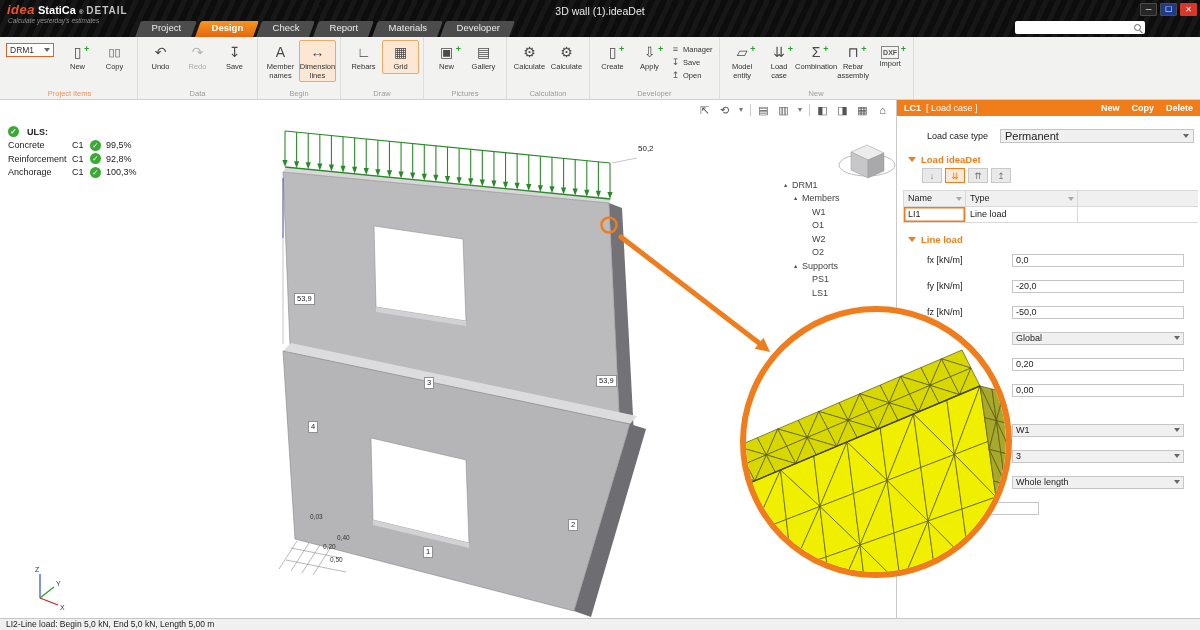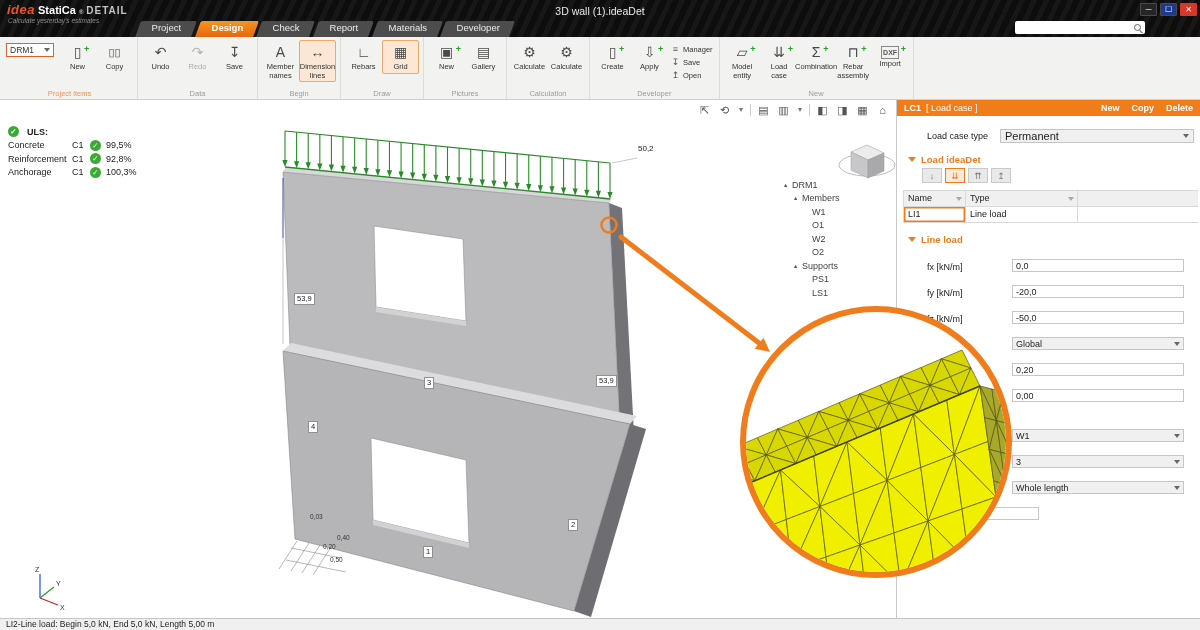--- a/index.html
+++ b/index.html
@@ -104,21 +104,21 @@
   .ibtn.active{border-color:#f07d1a;color:#f07d1a;background:#fde9d9}
   .ptable{margin:0 2px 0 6px;font-size:9px;border-top:1px solid #d9d9d9;border-left:1px solid #d9d9d9}
   .ptr{display:flex;height:16px;line-height:15px;border-bottom:1px solid #d9d9d9}
   .ptr.head{background:#f0f0f0}
   .ptc{border-right:1px solid #d9d9d9;padding:0 4px;position:relative}
   .ptc.cname{width:62px}
   .ptc.ctype{width:112px}
   .ptc.crest{flex:1;border-right:none}
   .funnel{position:absolute;right:3px;top:6px;width:0;height:0;border-left:3.5px solid transparent;border-right:3.5px solid transparent;border-top:4px solid #a9a9a9}
   .cell-sel{box-shadow:inset 0 0 0 1.5px #f07d1a;background:#fff}
-  .frow{display:flex;align-items:flex-end;margin:2px 16px 2px 30px;font-size:9px;height:24px}
+  .frow{display:flex;align-items:center;margin:2px 16px 2px 30px;font-size:9px;height:24px}
   .frow .flabel{width:85px;white-space:nowrap;overflow:hidden}
   .fval{flex:1;height:13px;border:1px solid #c6c6c6;background:#fff;font-size:9px;padding:0 3px;display:flex;align-items:center;cursor:default}
   .fval.sel{background:#f0f0f0;justify-content:space-between}
   .frow.gap-top{margin-top:16px}
   .frow.short{margin-left:28px}
   .frow.short .fval{flex:none;width:114px}
 
   
   .statusbar{position:absolute;left:0;top:618px;width:1200px;height:12px;background:#f0f0f0;border-top:1px solid #c6c6c6;
     font-size:8.5px;color:#222;line-height:11px;padding-left:6px}

